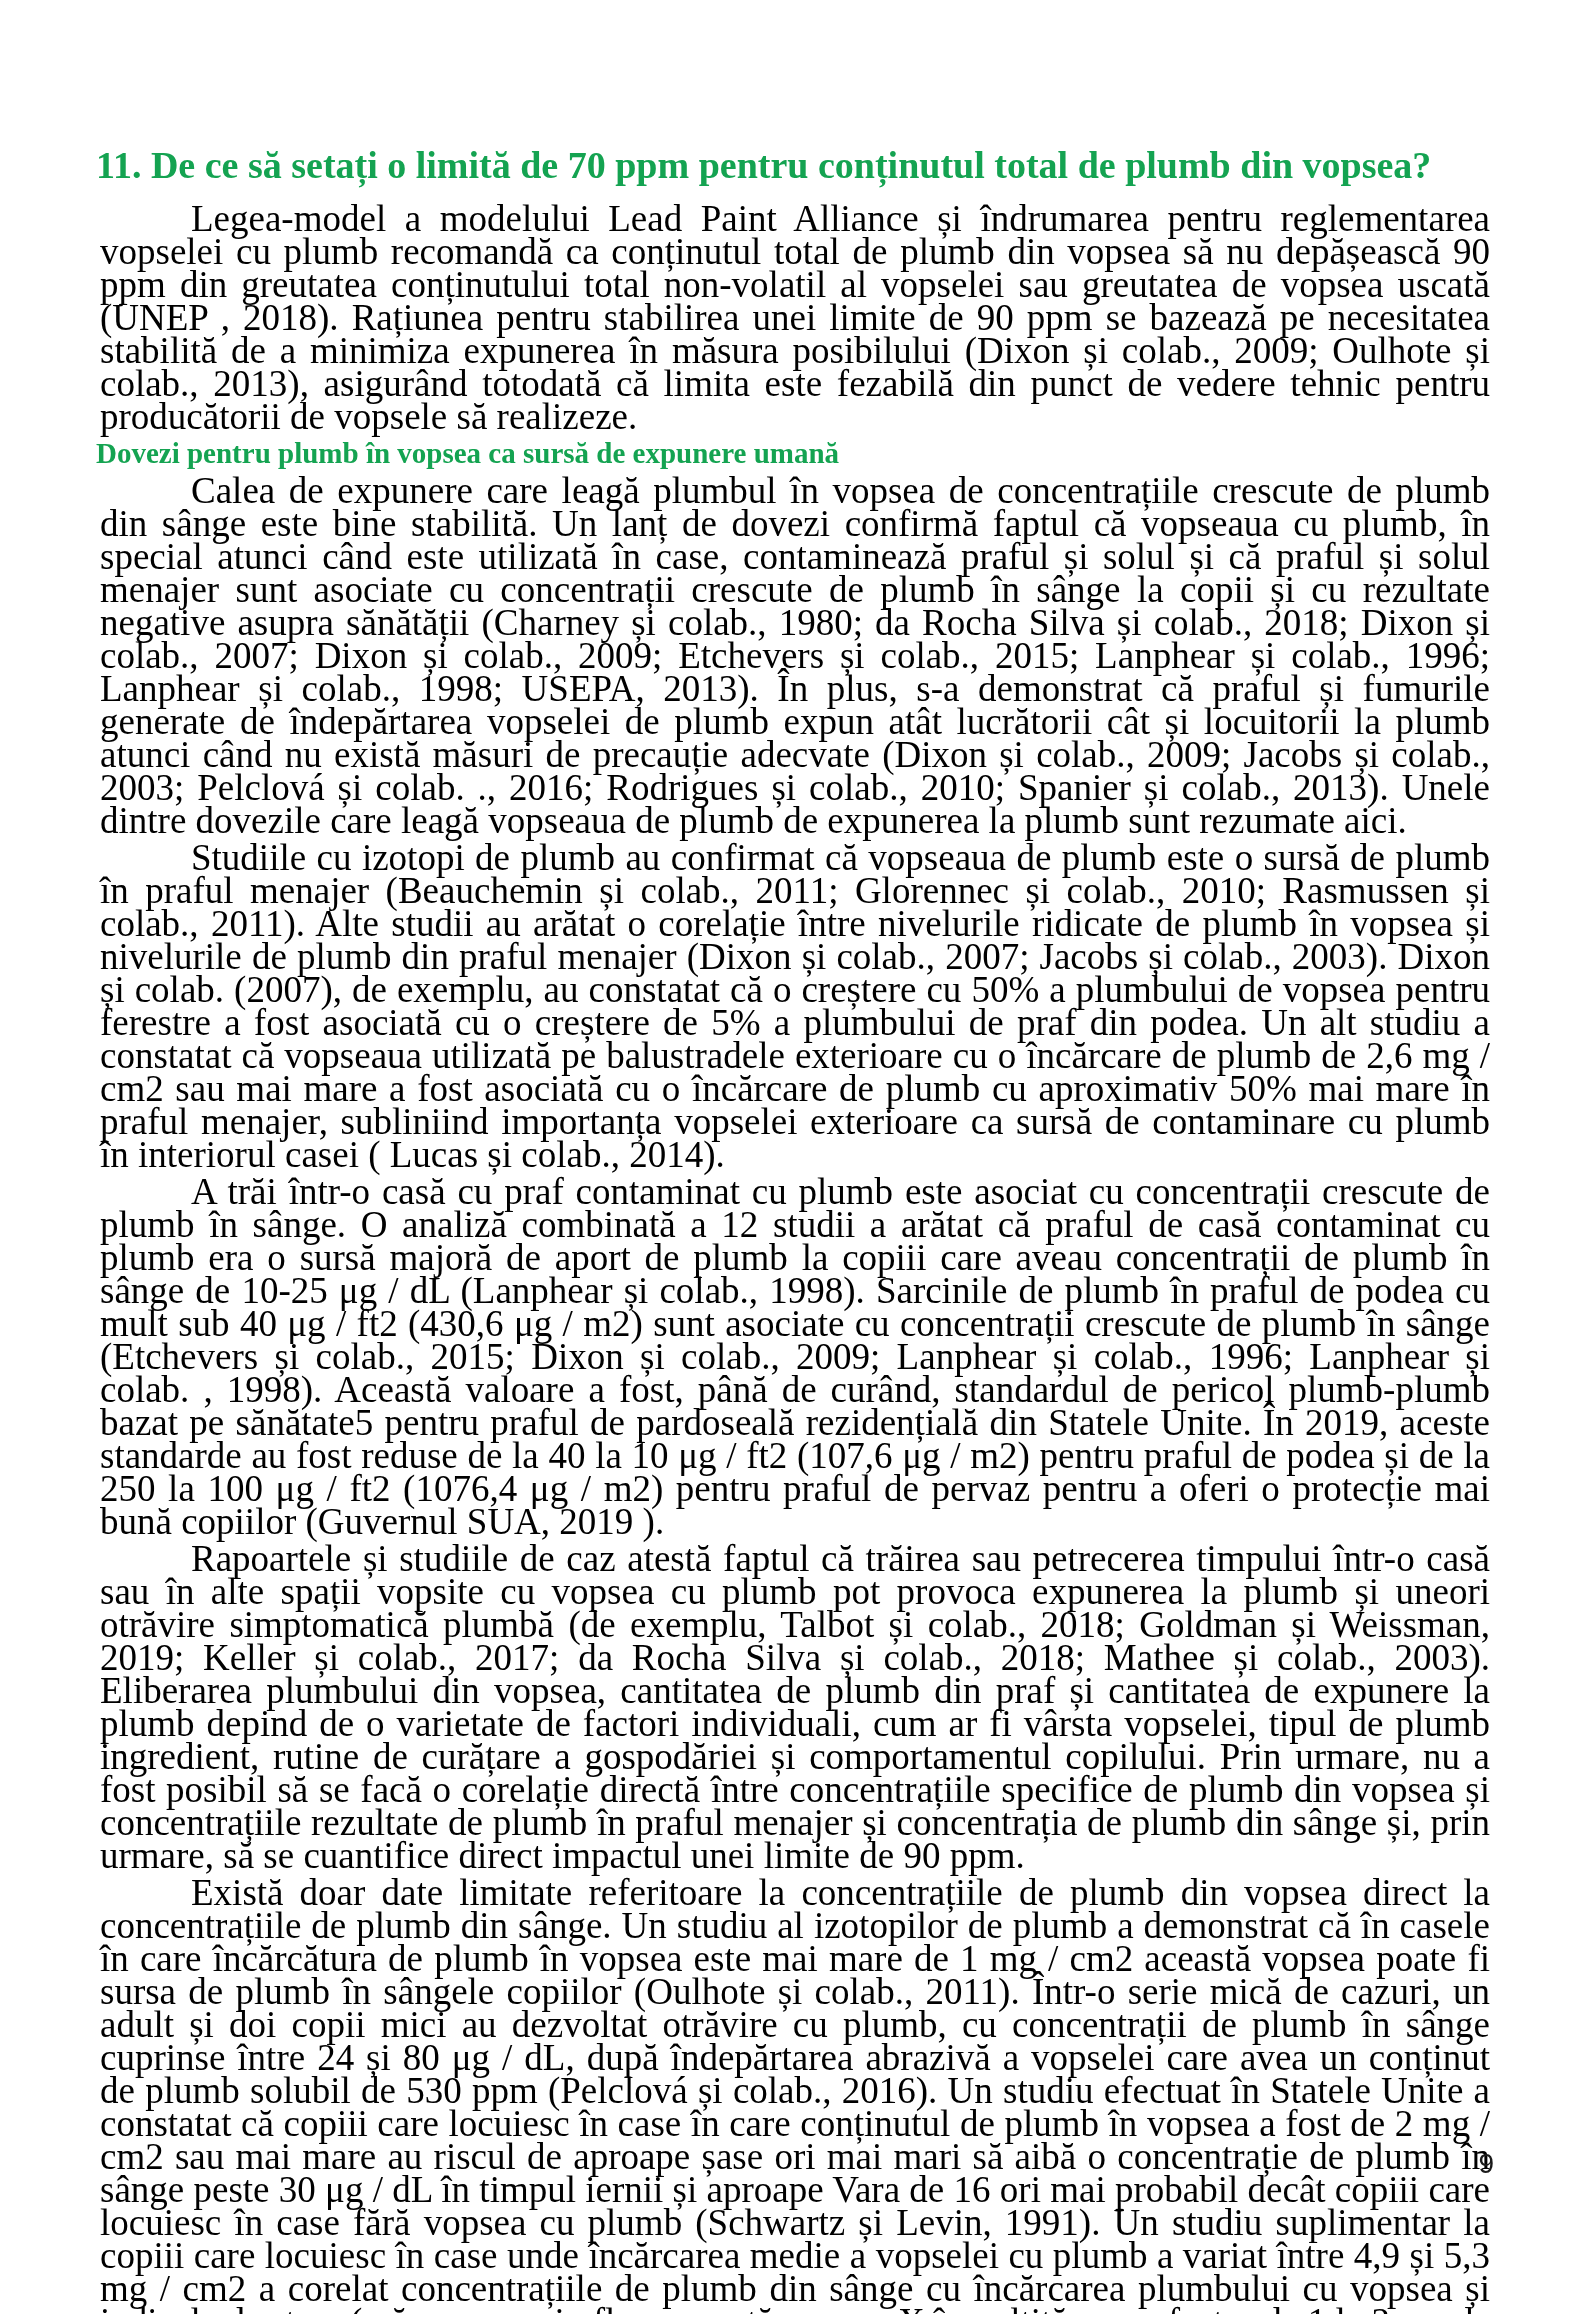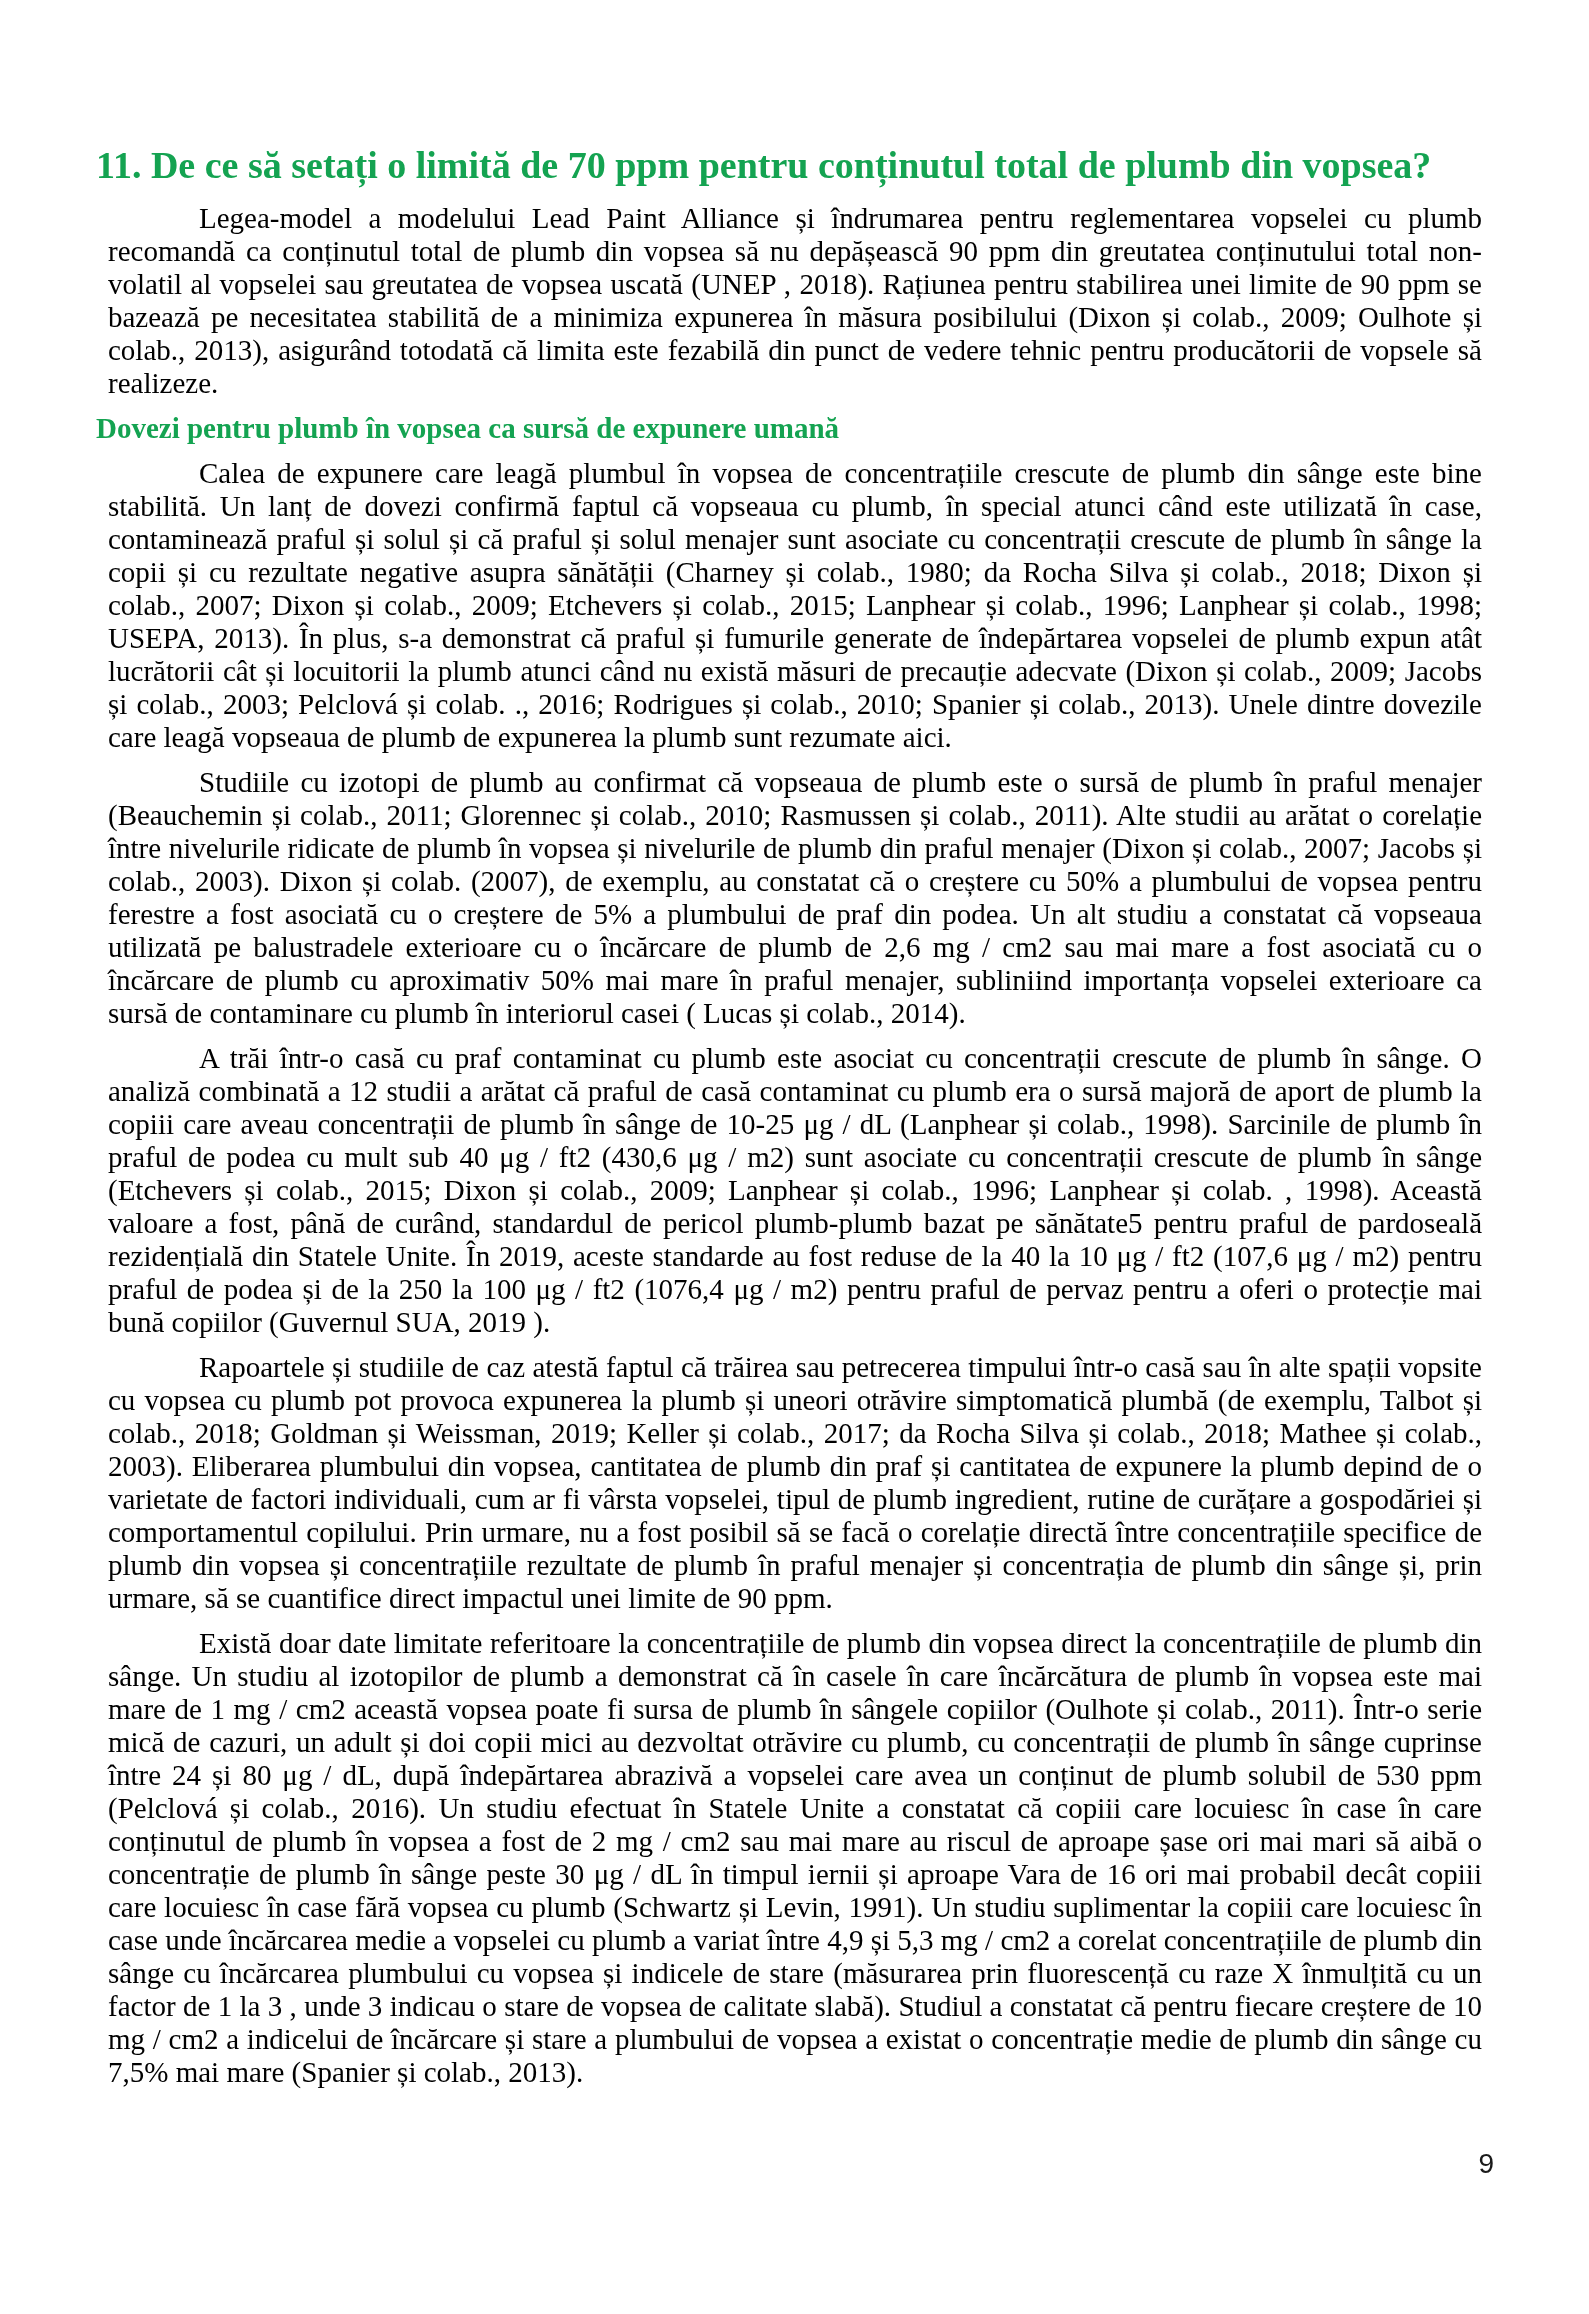--- a/index.html
+++ b/index.html
@@ -24,22 +24,22 @@
   }
   .doc-title {
     margin: 0 0 11.5px 0;
     font-size: 38px;
     font-weight: bold;
     line-height: 1.32;
     color: #14a351;
     text-align: left;
   }
   .body-par {
-    margin: 12px;
-    font-size: 29px;
+    margin: 4px;
+    font-size: 37px;
     line-height: 33px;
     text-align: justify;
     text-indent: 91px;
   }
   .sub-heading {
     margin: 0;
     font-size: 29px;
     line-height: 33px;
     font-weight: bold;
     color: #14a351;

